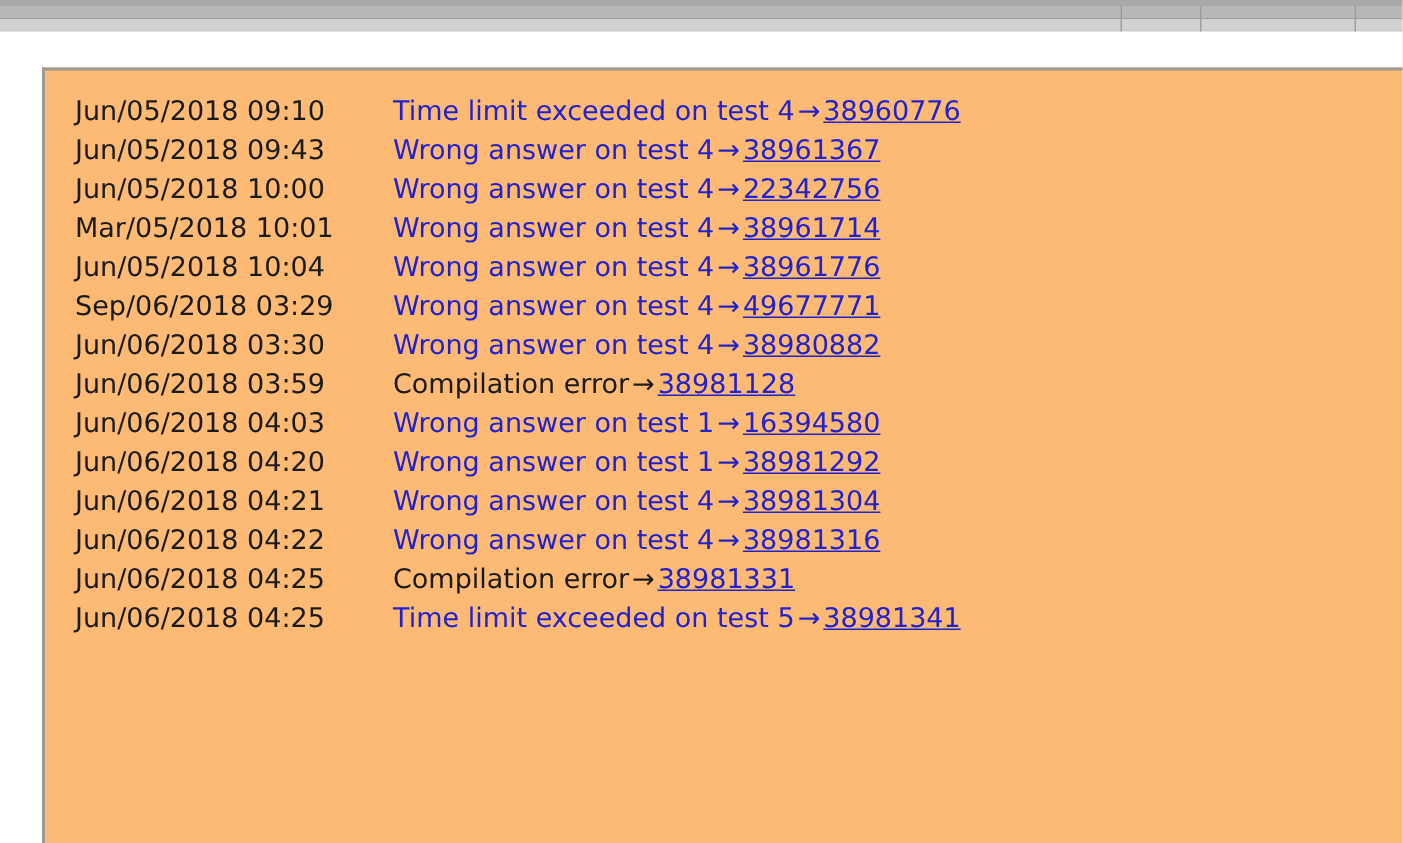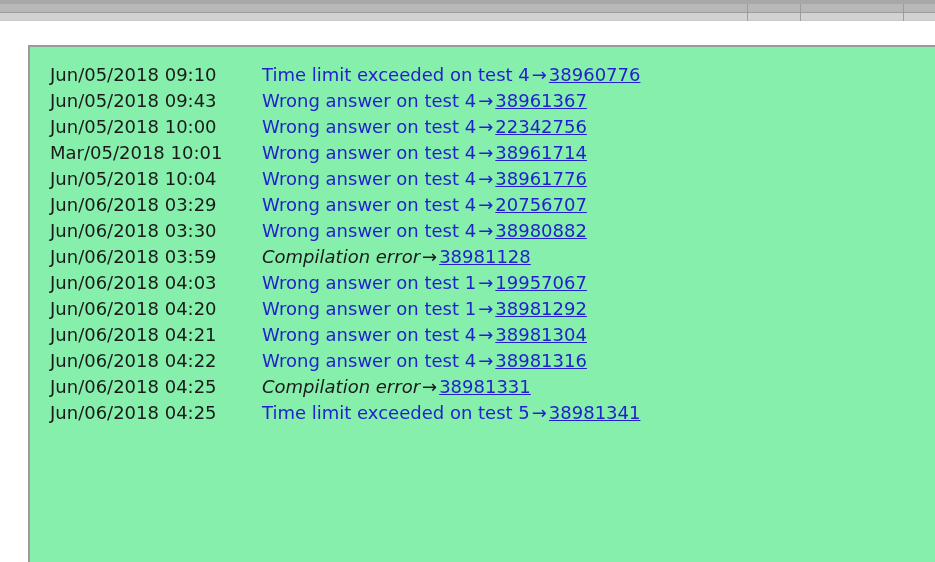--- a/index.html
+++ b/index.html
@@ -43,21 +43,21 @@
   
   #content-panel {
     position: absolute;
     left: 28px;
     top: 45px;
     width: 907px;
     height: 517px;
     border-top: 2px solid #9a9a9a;
     border-left: 2px solid #9a9a9a;
     box-sizing: border-box;
-    background: #86efac;
+    background: #fdba74;
   }
 
   #submissions-list {
     position: absolute;
     left: 20px;
     top: 15px;
     width: 860px;
   }
 
   .submission-row {
@@ -71,21 +71,20 @@
     color: #1a1a1a;
     display: inline-block;
     width: 212px;
   }
 
   .sub-verdict {
     color: #2222cc;
   }
   .sub-verdict.neutral {
     color: #1a1a1a;
-    font-style: italic;
   }
 
   .sub-arrow {
     color: #2222cc;
     padding: 0 2px;
   }
   .sub-arrow.neutral {
     color: #1a1a1a;
   }
 
@@ -111,23 +110,23 @@
     </div>
 </div>
 
 <div id="content-panel">
   <div id="submissions-list">
       <div class="submission-row"><span class="sub-date">Jun/05/2018 09:10</span><span class="sub-verdict">Time limit exceeded on test 4</span><span class="sub-arrow">→</span><span class="sub-link">38960776</span></div>
       <div class="submission-row"><span class="sub-date">Jun/05/2018 09:43</span><span class="sub-verdict">Wrong answer on test 4</span><span class="sub-arrow">→</span><span class="sub-link">38961367</span></div>
       <div class="submission-row"><span class="sub-date">Jun/05/2018 10:00</span><span class="sub-verdict">Wrong answer on test 4</span><span class="sub-arrow">→</span><span class="sub-link">22342756</span></div>
       <div class="submission-row"><span class="sub-date">Mar/05/2018 10:01</span><span class="sub-verdict">Wrong answer on test 4</span><span class="sub-arrow">→</span><span class="sub-link">38961714</span></div>
       <div class="submission-row"><span class="sub-date">Jun/05/2018 10:04</span><span class="sub-verdict">Wrong answer on test 4</span><span class="sub-arrow">→</span><span class="sub-link">38961776</span></div>
-      <div class="submission-row"><span class="sub-date">Jun/06/2018 03:29</span><span class="sub-verdict">Wrong answer on test 4</span><span class="sub-arrow">→</span><span class="sub-link">20756707</span></div>
+      <div class="submission-row"><span class="sub-date">Sep/06/2018 03:29</span><span class="sub-verdict">Wrong answer on test 4</span><span class="sub-arrow">→</span><span class="sub-link">49677771</span></div>
       <div class="submission-row"><span class="sub-date">Jun/06/2018 03:30</span><span class="sub-verdict">Wrong answer on test 4</span><span class="sub-arrow">→</span><span class="sub-link">38980882</span></div>
       <div class="submission-row"><span class="sub-date">Jun/06/2018 03:59</span><span class="sub-verdict neutral">Compilation error</span><span class="sub-arrow neutral">→</span><span class="sub-link">38981128</span></div>
-      <div class="submission-row"><span class="sub-date">Jun/06/2018 04:03</span><span class="sub-verdict">Wrong answer on test 1</span><span class="sub-arrow">→</span><span class="sub-link">19957067</span></div>
+      <div class="submission-row"><span class="sub-date">Jun/06/2018 04:03</span><span class="sub-verdict">Wrong answer on test 1</span><span class="sub-arrow">→</span><span class="sub-link">16394580</span></div>
       <div class="submission-row"><span class="sub-date">Jun/06/2018 04:20</span><span class="sub-verdict">Wrong answer on test 1</span><span class="sub-arrow">→</span><span class="sub-link">38981292</span></div>
       <div class="submission-row"><span class="sub-date">Jun/06/2018 04:21</span><span class="sub-verdict">Wrong answer on test 4</span><span class="sub-arrow">→</span><span class="sub-link">38981304</span></div>
       <div class="submission-row"><span class="sub-date">Jun/06/2018 04:22</span><span class="sub-verdict">Wrong answer on test 4</span><span class="sub-arrow">→</span><span class="sub-link">38981316</span></div>
       <div class="submission-row"><span class="sub-date">Jun/06/2018 04:25</span><span class="sub-verdict neutral">Compilation error</span><span class="sub-arrow neutral">→</span><span class="sub-link">38981331</span></div>
       <div class="submission-row"><span class="sub-date">Jun/06/2018 04:25</span><span class="sub-verdict">Time limit exceeded on test 5</span><span class="sub-arrow">→</span><span class="sub-link">38981341</span></div>
     </div>
 </div>
 
 </body></html>

